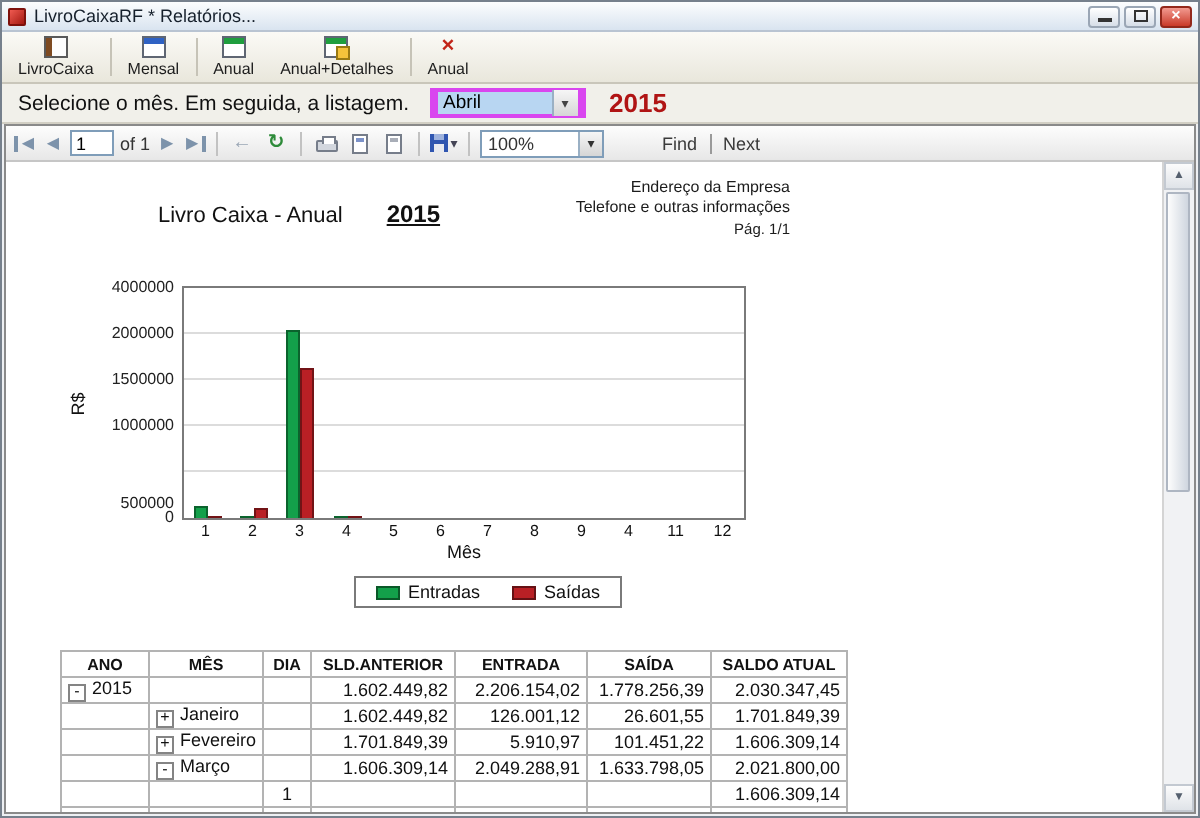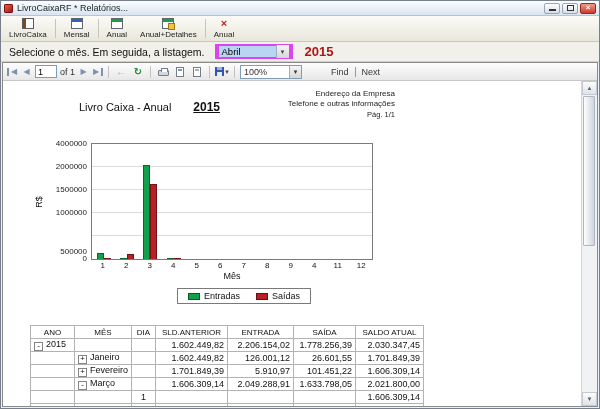--- a/index.html
+++ b/index.html
@@ -124,21 +124,21 @@
   .legend-box { display:flex; align-items:center; gap:16px; border:1px solid #7a7a7a; background:#fff;
                 padding:2px 10px; font-size:9px; }
   .legend-item { display:flex; align-items:center; }
   .swatch { width:12px; height:7px; border:1px solid rgba(0,0,0,.45); margin-right:4px; }
 
   
   .report-table { position:absolute; top:244px; left:27px; border-collapse:collapse;
                   table-layout:fixed; font-size:9px; }
   .report-table th, .report-table td { border:1px solid #b3b3b3; height:13px; padding:0 3px;
                   overflow:hidden; white-space:nowrap; }
-  .report-table th { font-size:8px; font-weight:normal; text-align:center; padding:0 1px;margin-left:12px; }
+  .report-table th { font-size:8px; font-weight:bold; text-align:center; padding:0 1px;margin-left:12px; }
   .report-table td:nth-child(3) { text-align:center; }
   .report-table td:nth-child(n+4) { text-align:right; }
   .expander { display:inline-flex; width:9px; height:9px; border:1px solid #848484; background:#fff;
               align-items:center; justify-content:center; font-size:8px; line-height:1;
               margin-right:3px; vertical-align:-1px; }
 </style>
 </head>
 <body>
 
 <div class="window">

